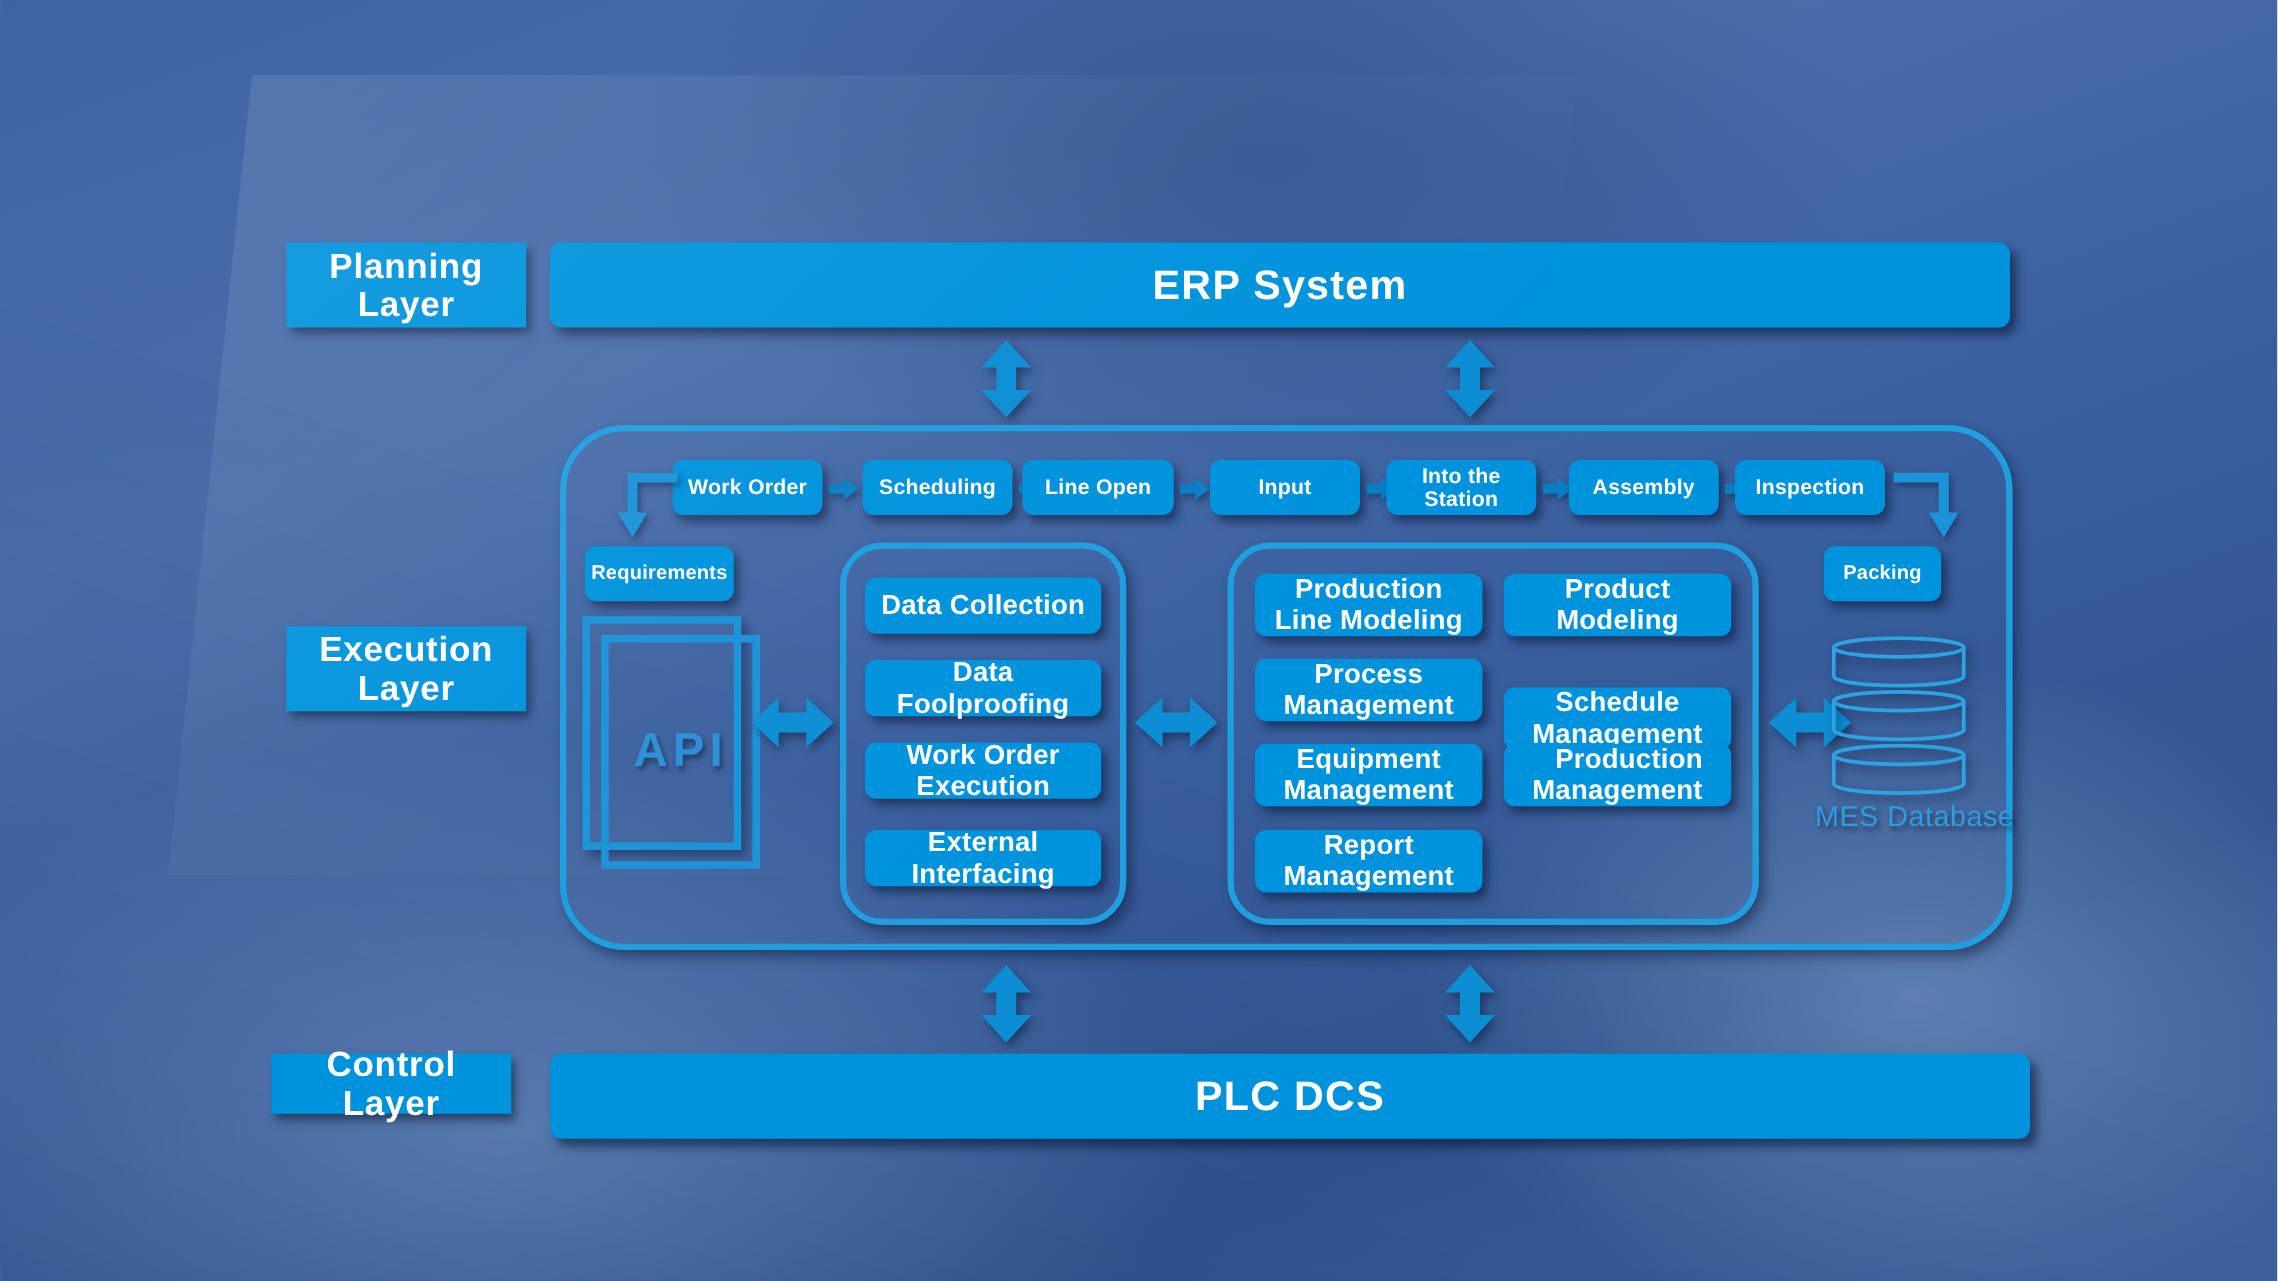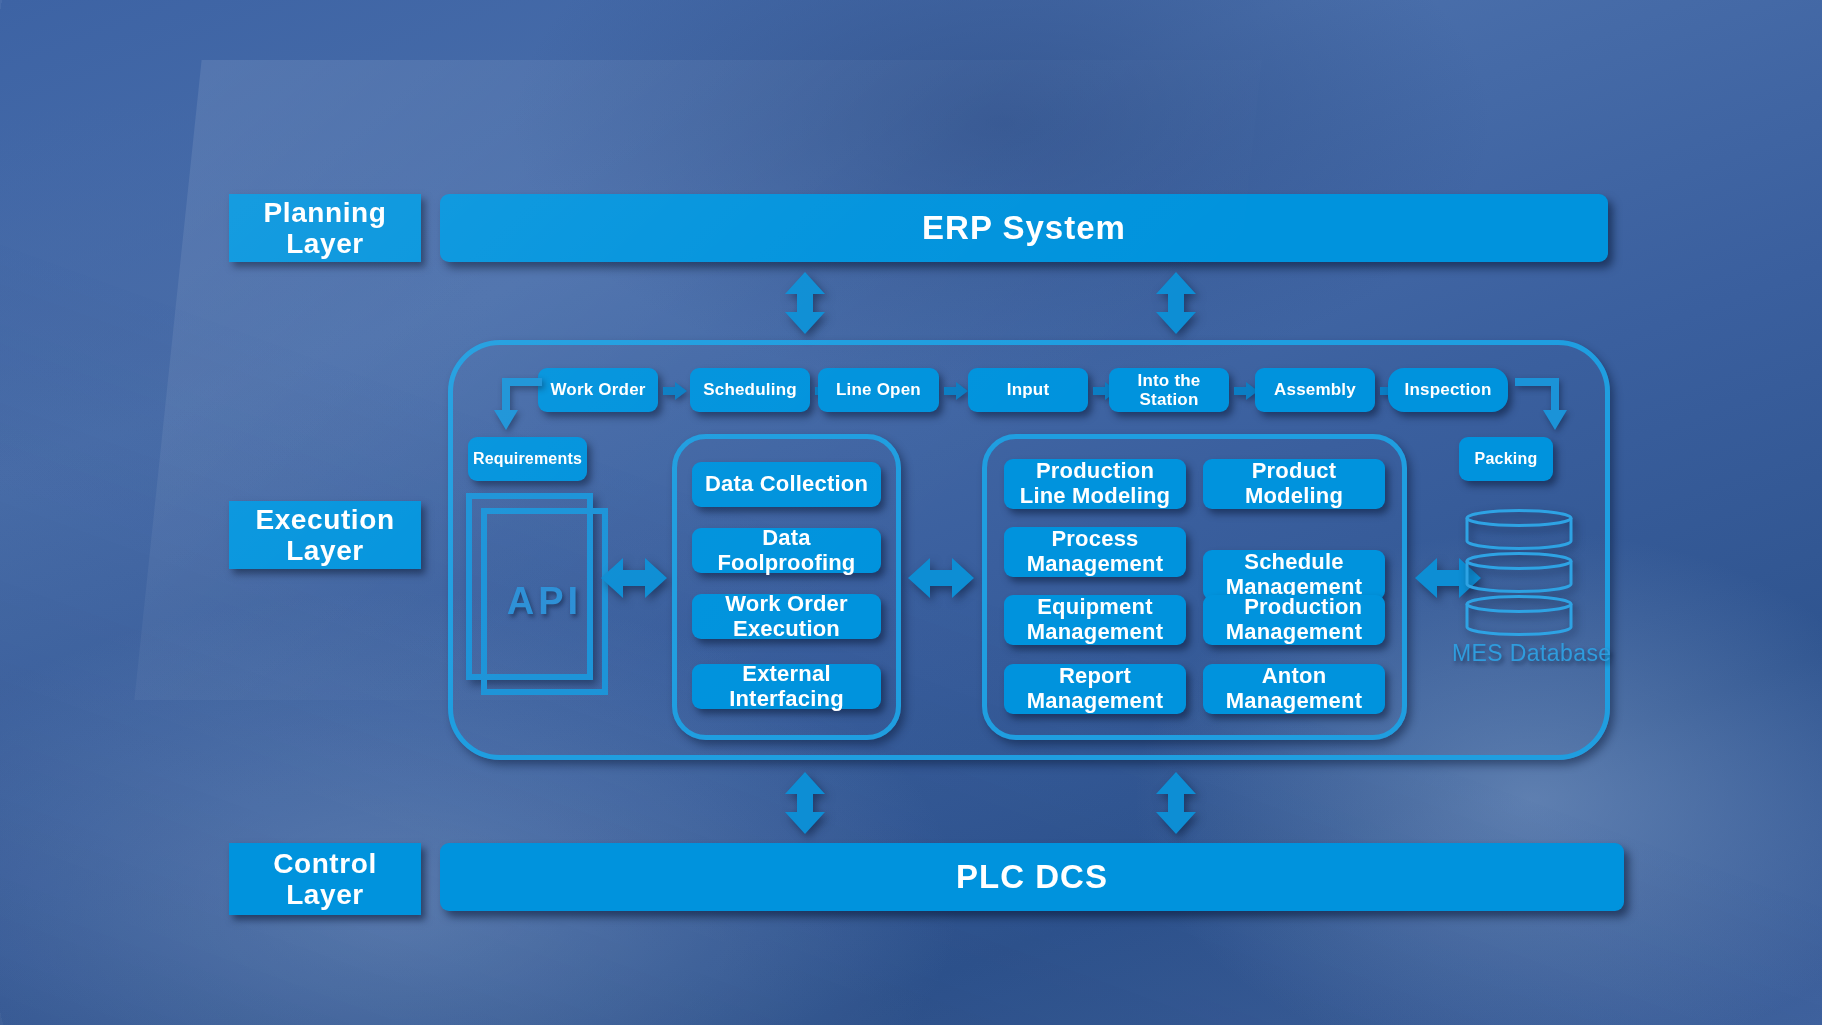--- a/index.html
+++ b/index.html
@@ -181,21 +181,21 @@
   <div class="chip flow" style="left:1109px; top:368px; width:120px; height:44px;">Into the Station</div>
   <svg class="arrow-r" style="left:1234px; top:382px;" width="24" height="18" viewBox="0 0 24 18">
     <polygon points="0,5 12,5 12,0 24,9 12,18 12,13 0,13" fill="#0a7ec4"></polygon>
   </svg>
 
   <div class="chip flow" style="left:1255px; top:368px; width:120px; height:44px;">Assembly</div>
   <svg class="arrow-r" style="left:1380px; top:382px;" width="24" height="18" viewBox="0 0 24 18">
     <polygon points="0,5 12,5 12,0 24,9 12,18 12,13 0,13" fill="#0a7ec4"></polygon>
   </svg>
 
-  <div class="chip flow" style="left:1388px; top:368px; width:120px; height:44px;border-radius:16px;">Inspection</div>
+  <div class="chip flow" style="left:1388px; top:368px; width:120px; height:44px;">Inspection</div>
 
   <svg class="elbow" style="left:492px; top:378px;" width="52" height="52" viewBox="0 0 52 52">
     <path d="M50 4 H14 V34" stroke="#1b93d8" stroke-width="8" fill="none"></path>
     <polygon points="14,52 2,32 26,32" fill="#1b93d8"></polygon>
   </svg>
 
   <svg class="elbow" style="left:1513px; top:378px;" width="56" height="52" viewBox="0 0 56 52">
     <path d="M2 4 H42 V34" stroke="#1b93d8" stroke-width="8" fill="none"></path>
     <polygon points="42,52 30,32 54,32" fill="#1b93d8"></polygon>
   </svg>
@@ -231,21 +231,20 @@
   <div class="chip mod" style="left:1004px; top:527px; width:182px; height:50px;">Process Management</div>
   <div class="chip mod" style="left:1004px; top:595px; width:182px; height:50px;">Equipment
 Management</div>
   <div class="chip mod" style="left:1004px; top:664px; width:182px; height:50px;">Report Management</div>
 
   <div class="chip mod" style="left:1203px; top:459px; width:182px; height:50px;">Product Modeling</div>
   <div class="chip mod" style="left:1203px; top:550px; width:182px; height:50px;">Schedule
 Management</div>
   <div class="chip mod" style="left:1203px; top:595px; width:182px; height:50px;text-align:right;">Production
 Management</div>
-  <div class="chip mod" style="left:1203px; top:664px; width:182px; height:50px;">Anton Management</div>
 
   <svg class="dbl" style="left:1415px; top:556px;" width="66" height="44" viewBox="0 0 66 44">
     <polygon points="0,22 22,2 22,14 44,14 44,2 66,22 44,42 44,30 22,30 22,42" fill="#0d8ed4"></polygon>
   </svg>
 
   <svg class="db-cyl" style="left:1464px; top:509px;" width="110" height="42" viewBox="0 0 110 42">
     <ellipse cx="55" cy="9" rx="52" ry="7.5" fill="none" stroke="#2ea3e4" stroke-width="3"></ellipse>
     <path d="M3 9 V32 A52 7.5 0 0 0 107 32 V9" fill="none" stroke="#2ea3e4" stroke-width="3"></path>
   </svg>
   <svg class="db-cyl" style="left:1464px; top:552px;" width="110" height="42" viewBox="0 0 110 42">
@@ -258,18 +257,18 @@
   </svg>
   <div class="db-label" style="left:1452px; top:640px;">MES Database</div>
 
   <svg class="dbl" style="left:783px; top:772px;" width="44" height="62" viewBox="0 0 44 62">
     <polygon points="22,0 42,22 30,22 30,40 42,40 22,62 2,40 14,40 14,22 2,22" fill="#0d8ed4"></polygon>
   </svg>
   <svg class="dbl" style="left:1154px; top:772px;" width="44" height="62" viewBox="0 0 44 62">
     <polygon points="22,0 42,22 30,22 30,40 42,40 22,62 2,40 14,40 14,22 2,22" fill="#0d8ed4"></polygon>
   </svg>
 
-  <div class="layer-tag" style="left:229px; top:843px; width:192px; height:72px;">Control
+  <div class="layer-tag" style="left:217px; top:843px; width:192px; height:48px;">Control
 Layer</div>
 
   <div class="bar" style="left:440px; top:843px; width:1184px; height:68px;">PLC   DCS</div>
 
 </div>
 
 </body></html>

